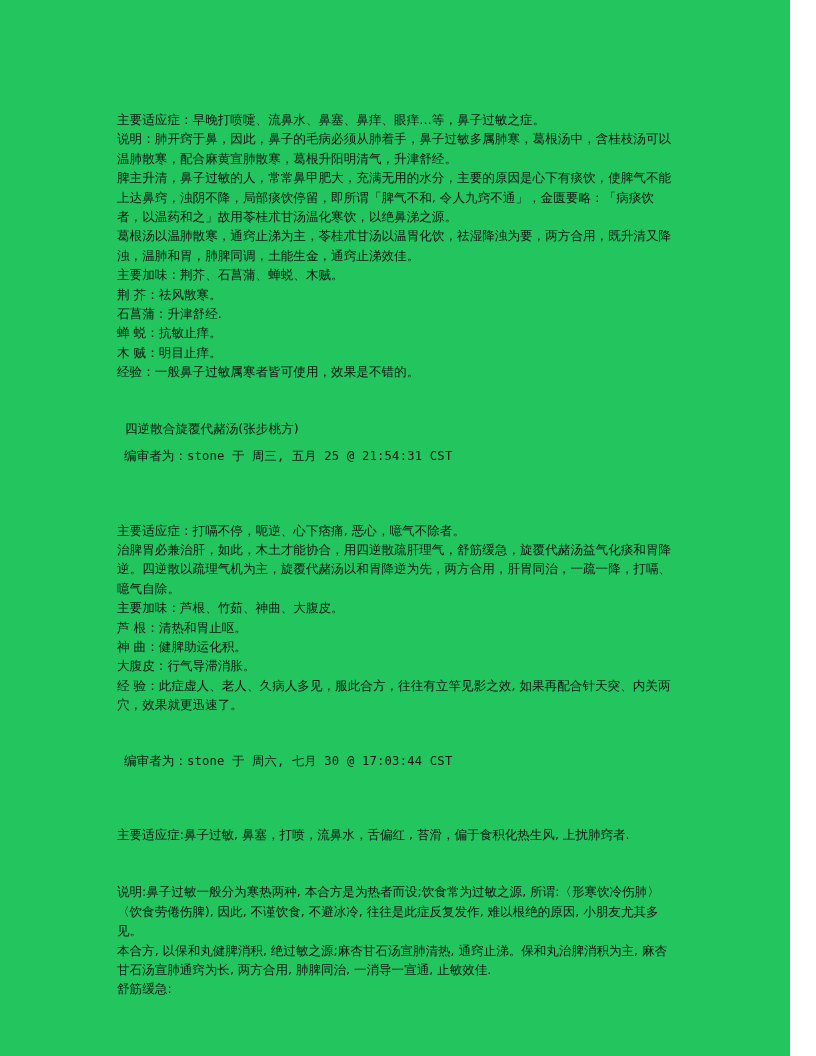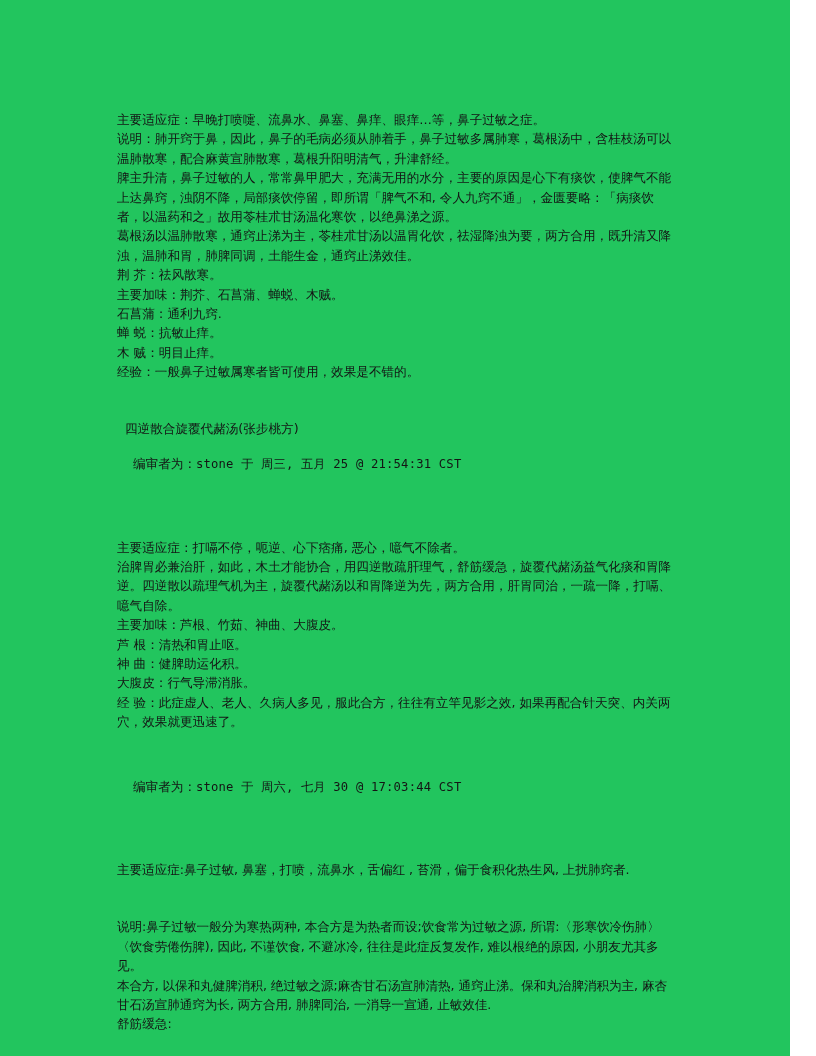--- a/index.html
+++ b/index.html
@@ -41,21 +41,21 @@
   .spacer-xl { height: 47px; }
   .section-title {
     margin: 8px;
     padding: 0;
     font-size: 12.6px;
     line-height: 19.4px;
     font-weight: normal;
     color: #141414;
   }
   .byline {
-    margin: 16px;
+    margin: 7px;
     padding: 0;
     font-size: 12.6px;
     line-height: 19.4px;
     color: #141414;
   }
   .byline .mono {
     font-family: "DejaVu Sans Mono", "Liberation Mono", monospace;
     font-size: 12.2px;
     letter-spacing: 0.2px;
   }
@@ -66,23 +66,23 @@
 <body>
 
 <div class="page">
   <div class="doc-body">
 
     <div class="entry">
       <p class="para">主要适应症：早晚打喷嚏、流鼻水、鼻塞、鼻痒、眼痒…等，鼻子过敏之症。</p>
       <p class="para">说明：肺开窍于鼻，因此，鼻子的毛病必须从肺着手，鼻子过敏多属肺寒，葛根汤中，含桂枝汤可以温肺散寒，配合麻黄宣肺散寒，葛根升阳明清气，升津舒经。</p>
       <p class="para">脾主升清，鼻子过敏的人，常常鼻甲肥大，充满无用的水分，主要的原因是心下有痰饮，使脾气不能上达鼻窍，浊阴不降，局部痰饮停留，即所谓「脾气不和, 令人九窍不通」，金匮要略：「病痰饮者，以温药和之」故用苓桂朮甘汤温化寒饮，以绝鼻涕之源。</p>
       <p class="para">葛根汤以温肺散寒，通窍止涕为主，苓桂朮甘汤以温胃化饮，祛湿降浊为要，两方合用，既升清又降浊，温肺和胃，肺脾同调，土能生金，通窍止涕效佳。</p>
+      <p class="para">主要加味：荆芥、石菖蒲、蝉蜕、木贼。</p>
       <p class="para">荆 芥：祛风散寒。</p>
-      <p class="para">主要加味：荆芥、石菖蒲、蝉蜕、木贼。</p>
-      <p class="para">石菖蒲：通利九窍.</p>
+      <p class="para">石菖蒲：升津舒经.</p>
       <p class="para">蝉 蜕：抗敏止痒。</p>
       <p class="para">木 贼：明目止痒。</p>
       <p class="para">经验：一般鼻子过敏属寒者皆可使用，效果是不错的。</p>
     </div>
 
     <div class="spacer-md"></div>
 
     <div class="entry">
       <p class="section-title">四逆散合旋覆代赭汤(张步桃方)</p>
       <p class="byline"><span>编审者为：</span><span class="mono">stone 于 周三, 五月 25 @ 21:54:31 CST</span></p>

